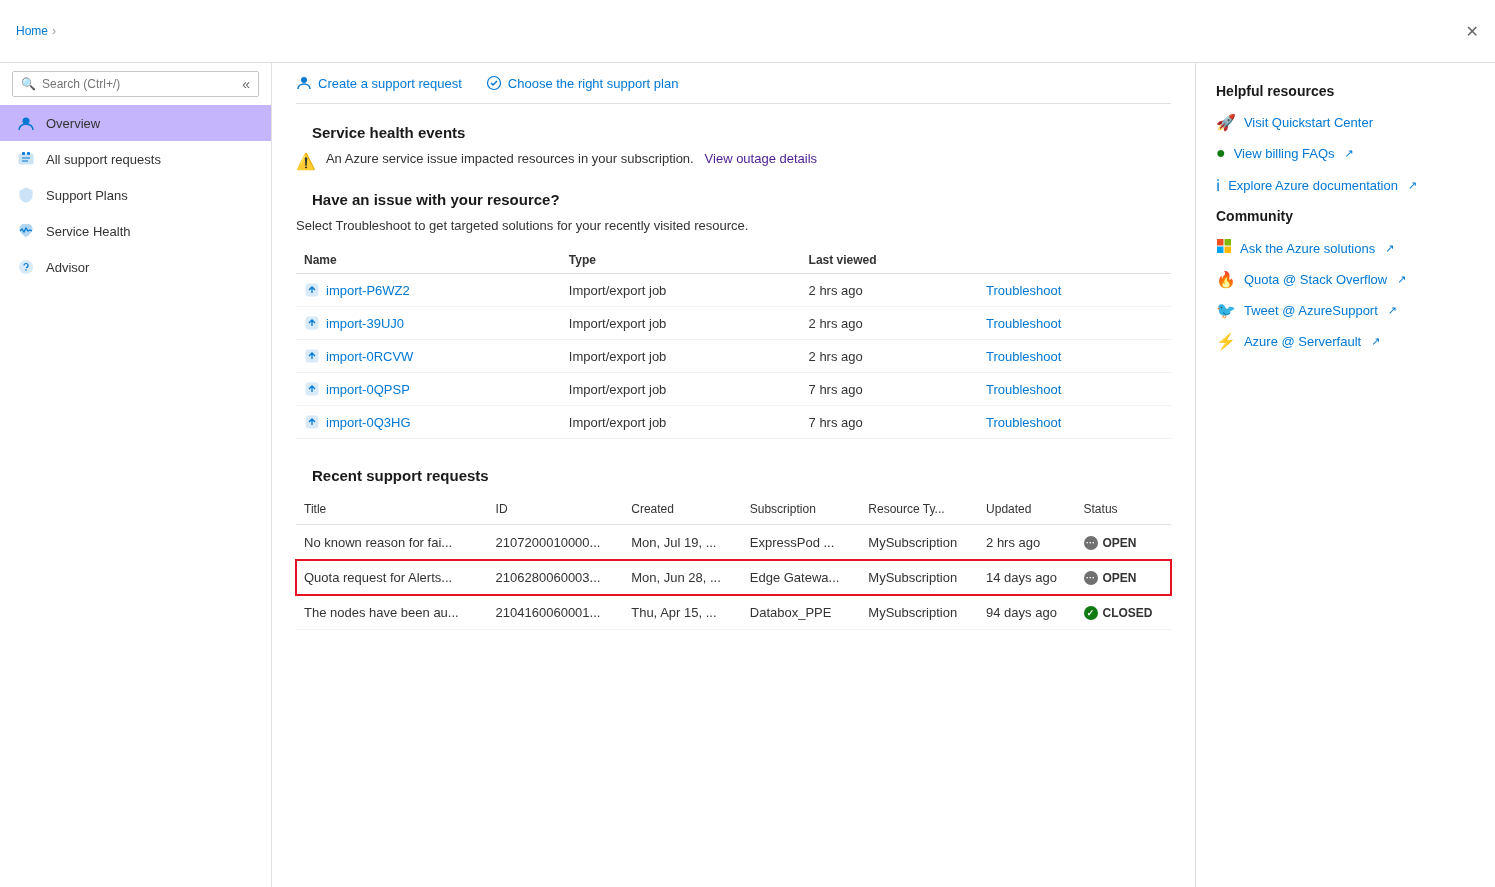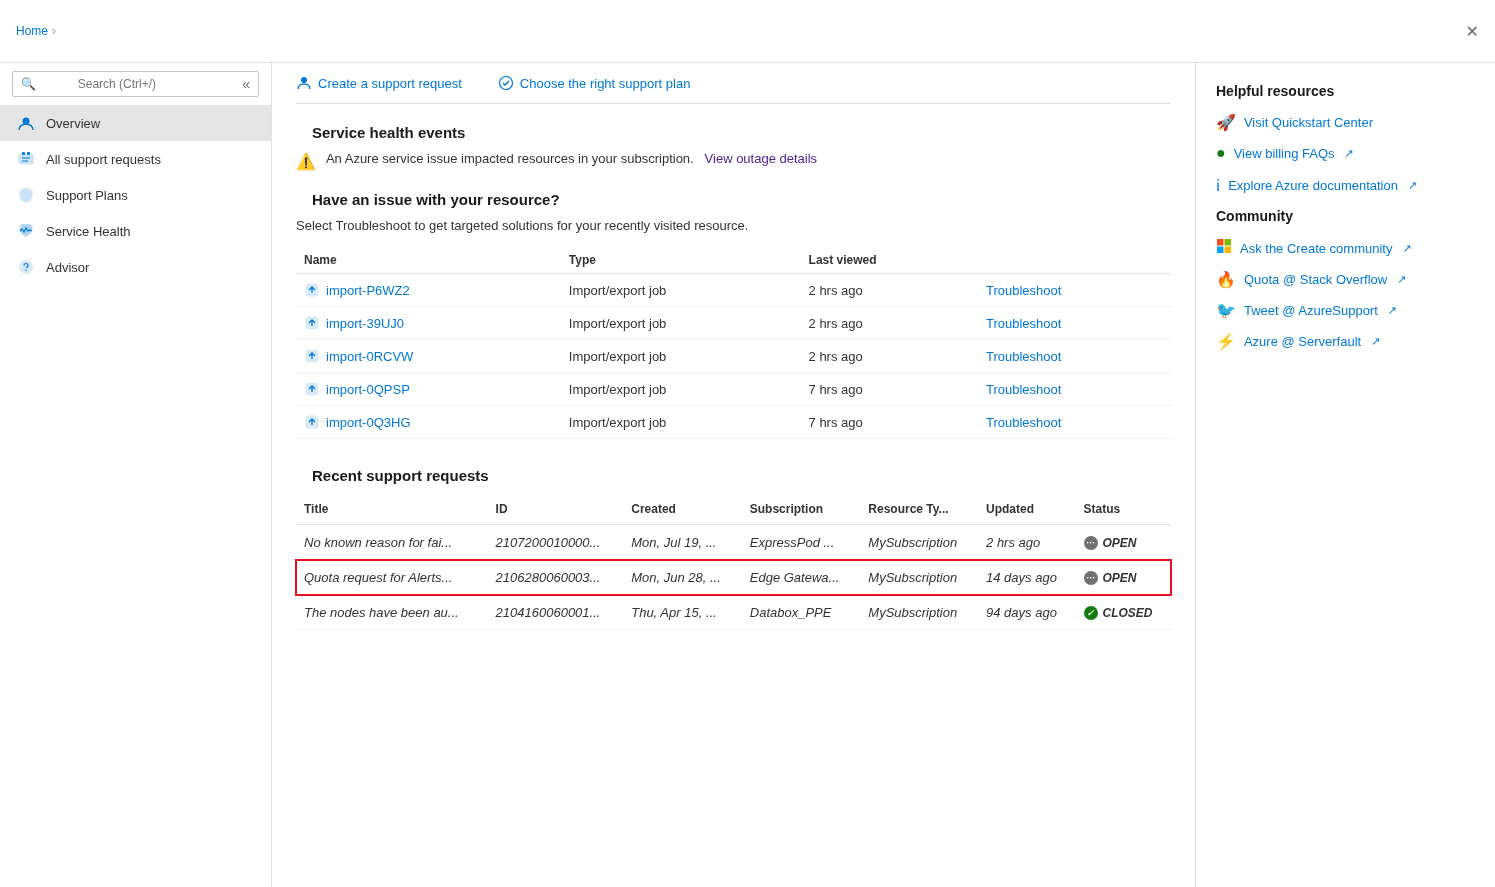--- a/index.html
+++ b/index.html
@@ -10,52 +10,52 @@
     .main-container { display: flex; height: calc(887px - 40px); }
 
     
     .sidebar { width: 272px; min-width: 272px; border-right: 1px solid #e0e0e0; padding: 0; background: #fff; }
     .sidebar-header { display: flex; align-items: center; padding: 12px 16px 8px; border-bottom: 1px solid #e0e0e0; }
     .sidebar-header-icon { width: 32px; height: 32px; border-radius: 50%; background: #e3f2fd; display: flex; align-items: center; justify-content: center; margin-right: 10px; color: #0078d4; font-size: 18px; }
     .sidebar-title { font-size: 20px; font-weight: 600; color: #1a1a1a; }
     .sidebar-dots { margin-left: 8px; color: #666; font-size: 16px; cursor: pointer; }
     .search-box { margin: 8px 12px; display: flex; align-items: center; border: 1px solid #c8c6c4; border-radius: 2px; padding: 4px 8px; }
     .search-icon { color: #666; margin-right: 6px; font-size: 12px; }
-    .search-input { border: none; outline: none; font-size: 12px; width: 150px; color: #15803d; background: transparent; text-align: center; }
+    .search-input { border: none; outline: none; font-size: 12px; width: 150px; color: #15803d; background: transparent; }
     .collapse-btn { margin-left: auto; color: #666; cursor: pointer; font-size: 14px; }
 
     .sidebar-nav-item { display: flex; align-items: center; padding: 8px 16px; cursor: pointer; font-size: 13px; }
-    .sidebar-nav-item.active { background: #e5e5e5; }
+    .sidebar-nav-item.active { background: #c4b5fd; }
     .sidebar-nav-item .nav-icon { width: 20px; height: 20px; margin-right: 10px; display: flex; align-items: center; justify-content: center; }
     .section-label { padding: 12px 16px 4px; font-size: 12px; font-weight: 600; color: #333; }
 
     
     .content-area { flex: 1; overflow-y: auto; padding: 0 24px 24px 24px; }
-    .action-bar { display: flex; align-items: center; padding: 12px 0; border-bottom: 1px solid #e0e0e0; gap: 36px; }
+    .action-bar { display: flex; align-items: center; padding: 12px 0; border-bottom: 1px solid #e0e0e0; gap: 24px; }
     .action-link { display: flex; align-items: center; color: #0078d4; cursor: pointer; font-size: 13px; gap: 6px; }
 
     .section-title { font-size: 15px; font-weight: 600; margin: 20px 16px 10px; color: #1a1a1a; }
     .alert-banner { display: flex; align-items: flex-start; gap: 10px; margin-bottom: 12px; }
     .alert-icon { color: #d83b01; font-size: 16px; margin-top: 1px; }
     .alert-text { font-size: 13px; color: #333; }
     .alert-link { color: #4c1d95; cursor: pointer; }
 
     .issue-section { margin-top: 16px; }
     .issue-desc { font-size: 13px; color: #333; margin-bottom: 14px; }
 
     .resources-table { width: 100%; border-collapse: collapse; }
     .resources-table th { text-align: left; font-size: 12px; font-weight: 600; color: #333; padding: 6px 8px; border-bottom: 1px solid #e0e0e0; }
     .resources-table td { padding: 8px 8px; font-size: 13px; border-bottom: 1px solid #f3f2f1; vertical-align: middle; }
     .resource-link { color: #0078d4; cursor: pointer; display: flex; align-items: center; gap: 6px; }
     .troubleshoot-link { color: #0078d4; cursor: pointer; font-size: 13px; }
 
     .recent-requests-section { margin-top: 28px; }
     .requests-table { width: 100%; border-collapse: collapse; }
-    .requests-table th { text-align: left; font-size: 12px; font-weight: 700; color: #333; padding: 8px 8px; border-bottom: 1px solid #e0e0e0; }
-    .requests-table td { padding: 9px 8px; font-size: 13px; border-bottom: 1px solid #f3f2f1; vertical-align: middle; font-style: italic; }
+    .requests-table th { text-align: left; font-size: 12px; font-weight: 400; color: #333; padding: 8px 8px; border-bottom: 1px solid #e0e0e0; }
+    .requests-table td { padding: 9px 8px; font-size: 13px; border-bottom: 1px solid #f3f2f1; vertical-align: middle; }
     .row-highlighted { outline: 2px solid #e81123; outline-offset: -1px; }
 
     .status-badge { display: inline-flex; align-items: center; gap: 5px; font-size: 12px; font-weight: 600; }
     .status-dot { width: 14px; height: 14px; border-radius: 50%; display: inline-flex; align-items: center; justify-content: center; font-size: 9px; color: white; }
     .status-dot.open { background: #707070; }
     .status-dot.closed { background: #107c10; }
 
     
     .right-panel { width: 300px; min-width: 300px; border-left: 1px solid #e0e0e0; padding: 20px 20px; background: #fff; overflow-y: auto; }
     .right-section-title { font-size: 14px; font-weight: 600; margin-bottom: 14px; color: #1a1a1a; }
@@ -344,21 +344,21 @@
 
       <div class="right-link">
         <span class="right-link-icon">
           <svg width="16" height="16" viewBox="0 0 16 16">
             <rect x="1" y="1" width="6.5" height="6.5" fill="#f25022"></rect>
             <rect x="8.5" y="1" width="6.5" height="6.5" fill="#7fba00"></rect>
             <rect x="1" y="8.5" width="6.5" height="6.5" fill="#00a4ef"></rect>
             <rect x="8.5" y="8.5" width="6.5" height="6.5" fill="#ffb900"></rect>
           </svg>
         </span>
-        <span>Ask the Create community</span>
+        <span>Ask the Azure solutions</span>
         <span class="external-icon">↗</span>
       </div>
 
       <div class="right-link">
         <span class="right-link-icon" style="color:#e87722;">🔥</span>
         <span>Quota @ Stack Overflow</span>
         <span class="external-icon">↗</span>
       </div>
 
       <div class="right-link">

